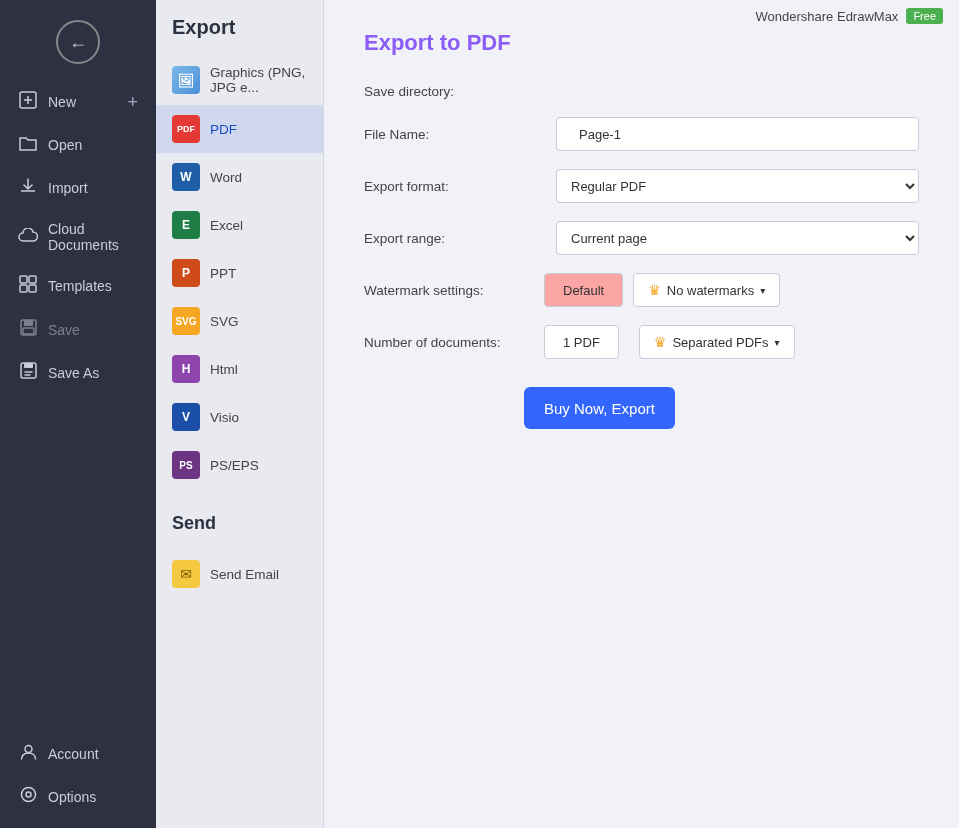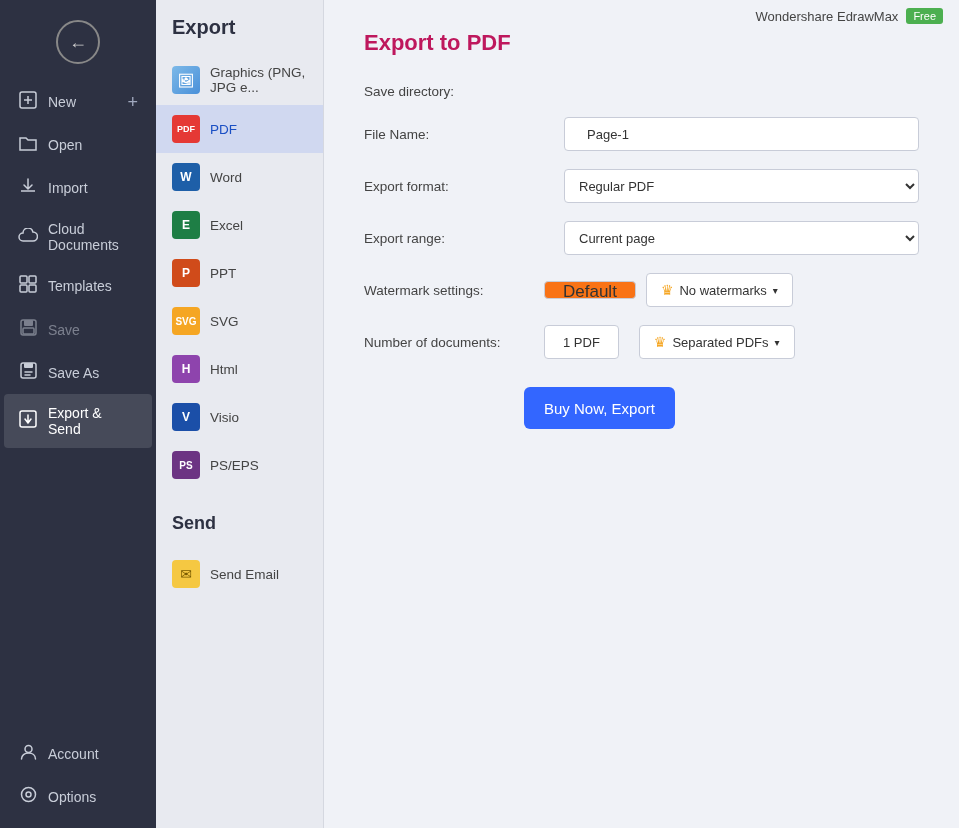--- a/index.html
+++ b/index.html
@@ -170,29 +170,29 @@
 
     
     .export-detail {
       flex: 1;
       padding: 30px 40px;
     }
 
     .detail-title {
       font-size: 22px;
       font-weight: 600;
-      color: #be185d;
+      color: #8b5cf6;
       margin-bottom: 28px;
     }
 
     .form-row {
       display: flex;
       align-items: center;
       margin-bottom: 18px;
-      gap: 20px;
+      gap: 12px;
       justify-content: space-between;
     }
 
     .form-label {
       width: 180px;
       font-size: 13.5px;
       color: #444;
       flex-shrink: 0;
     }
 
@@ -246,27 +246,27 @@
       flex-shrink: 0;
     }
 
     .watermark-controls {
       display: flex;
       gap: 10px;
       align-items: center;
     }
 
     .wm-default-btn {
-      height: 18px;
+      height: 34px;
       padding: 0 18px;
       border: 1px solid #c8ccd8;
       border-radius: 4px;
-      background: #f97316;
+      background: #fca5a5;
       color: #333;
-      font-size: 17px;
+      font-size: 13px;
       cursor: pointer;
     }
 
     .wm-select-btn {
       height: 34px;
       padding: 0 14px;
       border: 1px solid #c8ccd8;
       border-radius: 4px;
       background: white;
       color: #333;
@@ -418,29 +418,20 @@
       <span class="sidebar-icon">
         <svg width="17" height="17" viewBox="0 0 17 17" fill="none">
           <rect x="1" y="1" width="15" height="15" rx="2" stroke="#c8cdd8" stroke-width="1.5" fill="none"></rect>
           <rect x="4" y="1" width="9" height="5" fill="#c8cdd8" rx="1"></rect>
           <path d="M5 10h7M5 13h5" stroke="#c8cdd8" stroke-width="1.5" stroke-linecap="round"></path>
         </svg>
       </span>
       <span>Save As</span>
     </div>
 
-    <div class="sidebar-item active">
-      <span class="sidebar-icon">
-        <svg width="18" height="18" viewBox="0 0 18 18" fill="none">
-          <rect x="1" y="1" width="16" height="16" rx="2" stroke="#ffffff" stroke-width="1.5" fill="none"></rect>
-          <path d="M9 5v8M6 9l3 4 3-4" stroke="#ffffff" stroke-width="1.5" stroke-linecap="round"></path>
-        </svg>
-      </span>
-      <span>Export &amp; Send</span>
-    </div>
 
 
     <div class="sidebar-bottom">
       <div class="sidebar-item">
         <span class="sidebar-icon">
           <svg width="17" height="17" viewBox="0 0 17 17" fill="none">
             <circle cx="8.5" cy="6" r="3.5" stroke="#c8cdd8" stroke-width="1.5" fill="none"></circle>
             <path d="M1.5 16c0-3.866 3.134-6 7-6s7 2.134 7 6" stroke="#c8cdd8" stroke-width="1.5" stroke-linecap="round" fill="none"></path>
           </svg>
         </span>

